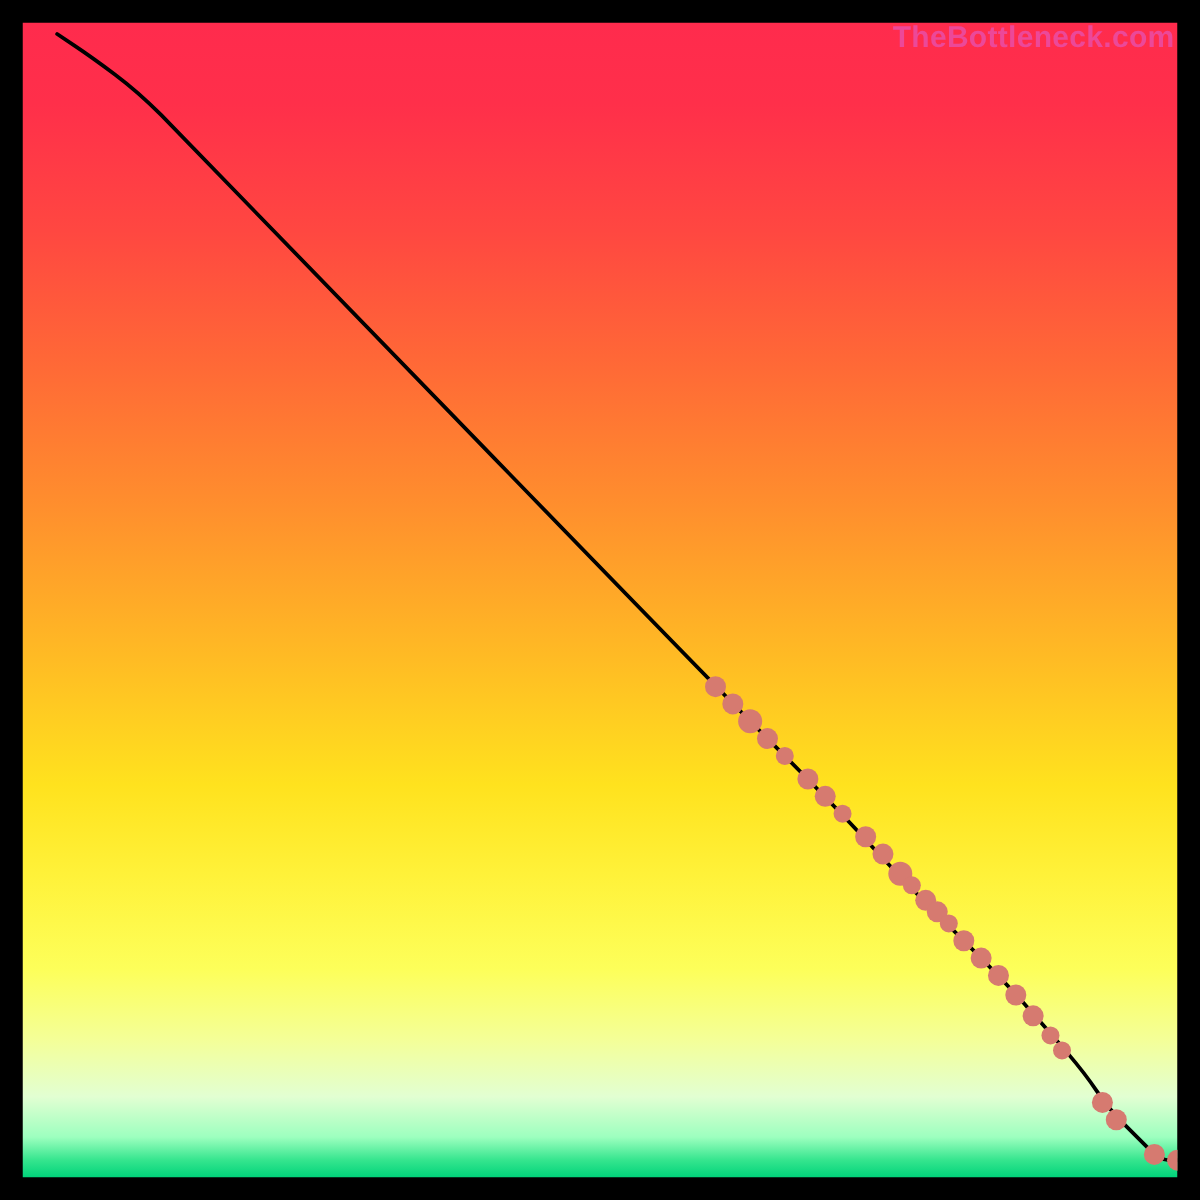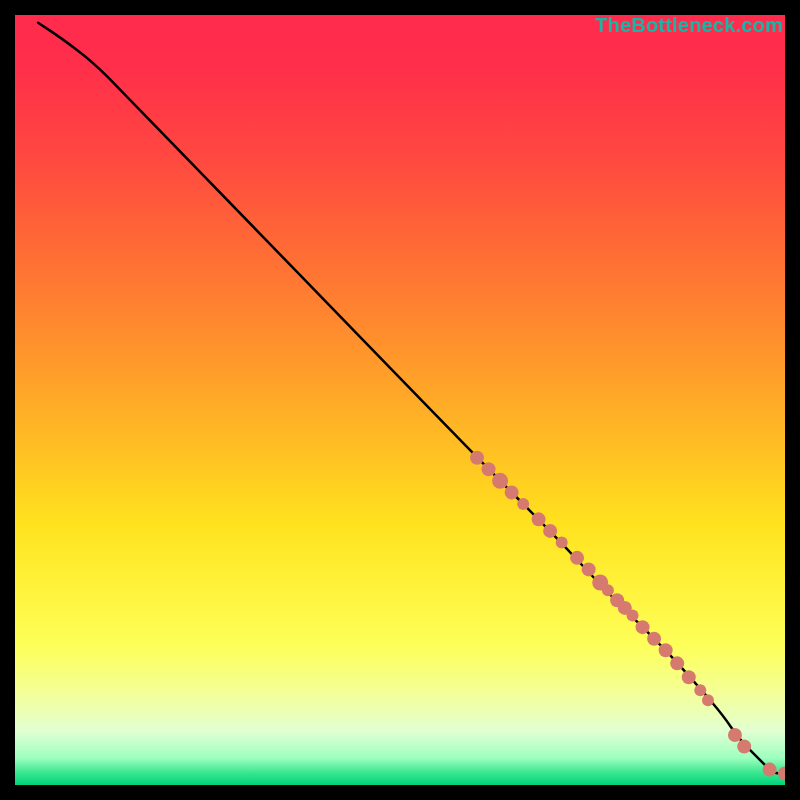--- a/index.html
+++ b/index.html
@@ -16,21 +16,21 @@
     left: 15px;
     top: 15px;
     width: 770px;
     height: 770px;
     background: #000;
   }
   .attrib {
     position: absolute;
     top: -1px;
     right: 2px;
-    color: #14b8a6;
+    color: #ec4899;
     font-size: 20px;
     font-weight: 600;
     letter-spacing: 0.2px;
     z-index: 5;
   }
   svg {
     position: absolute;
     left: 0;
     top: 0;
   }

